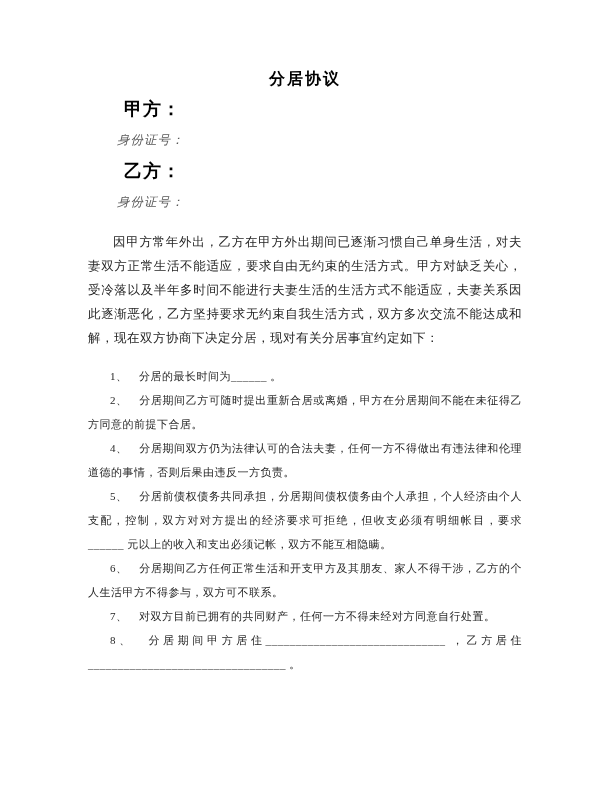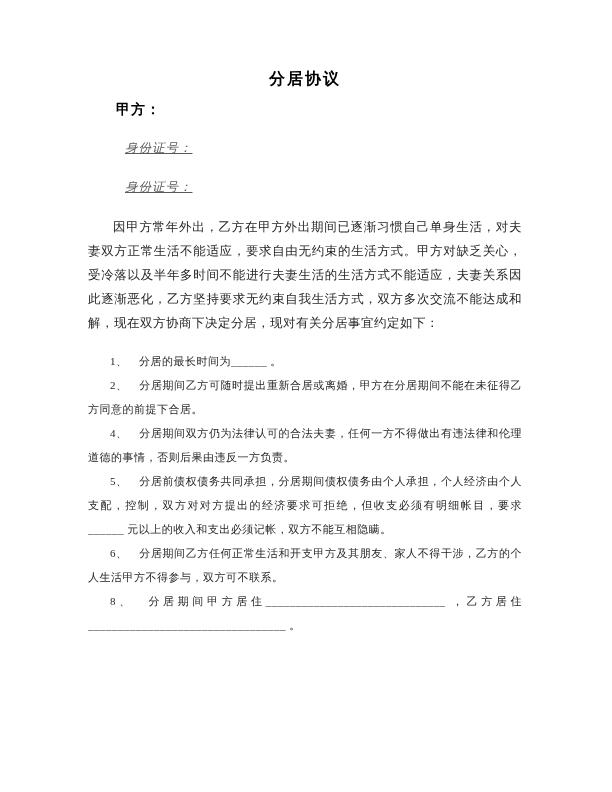--- a/index.html
+++ b/index.html
@@ -33,35 +33,34 @@
     text-align: center;
     color: var(--label-text);
     letter-spacing: 2px;
   }
   .header-block {
     margin-top: 4px;
   }
   .party-label {
     margin: 0;
     text-indent: 2em;
-    font-size: 14px;
+    font-size: 18px;
     line-height: 27px;
     font-weight: bold;
     color: var(--label-text);
     letter-spacing: 1px;
   }
   .id-line {
-    margin: 12px;
+    margin: 4px;
     text-indent: 2em;
     font-size: 12.5px;
     line-height: 27px;
     font-style: italic;
     color: var(--id-text);
     letter-spacing: 1px;
-    text-decoration: underline;
   }
   .intro {
     margin: 14px 0 14px 0;
     text-indent: 2em;
     font-size: 12.5px;
     line-height: 24px;
     text-align: justify;
     color: var(--body-text);
     letter-spacing: 0.5px;
   }
@@ -78,27 +77,29 @@
 </head>
 <body>
 
 <div class="page">
 
   <h1 class="doc-title">分居协议</h1>
 
   <div class="header-block">
     <p class="party-label">甲方：</p>
     <p class="id-line">身份证号：</p>
+    <p class="party-label">乙方：</p>
     <p class="id-line">身份证号：</p>
   </div>
 
   <p class="intro">因甲方常年外出，乙方在甲方外出期间已逐渐习惯自己单身生活，对夫妻双方正常生活不能适应，要求自由无约束的生活方式。甲方对缺乏关心，受冷落以及半年多时间不能进行夫妻生活的生活方式不能适应，夫妻关系因此逐渐恶化，乙方坚持要求无约束自我生活方式，双方多次交流不能达成和解，现在双方协商下决定分居，现对有关分居事宜约定如下：</p>
 
   <div>
     <p class="clause">1、　分居的最长时间为______ 。</p>
     <p class="clause">2、　分居期间乙方可随时提出重新合居或离婚，甲方在分居期间不能在未征得乙方同意的前提下合居。</p>
     <p class="clause">4、　分居期间双方仍为法律认可的合法夫妻，任何一方不得做出有违法律和伦理道德的事情，否则后果由违反一方负责。</p>
     <p class="clause">5、　分居前债权债务共同承担，分居期间债权债务由个人承担，个人经济由个人支配，控制，双方对对方提出的经济要求可拒绝，但收支必须有明细帐目，要求______ 元以上的收入和支出必须记帐，双方不能互相隐瞒。</p>
     <p class="clause">6、　分居期间乙方任何正常生活和开支甲方及其朋友、家人不得干涉，乙方的个人生活甲方不得参与，双方可不联系。</p>
+    <p class="clause">7、　对双方目前已拥有的共同财产，任何一方不得未经对方同意自行处置。</p>
     <p class="clause">8、　分居期间甲方居住______________________________ ，乙方居住_________________________________ 。</p>
   </div>
 
 </div>
 
 </body></html>

